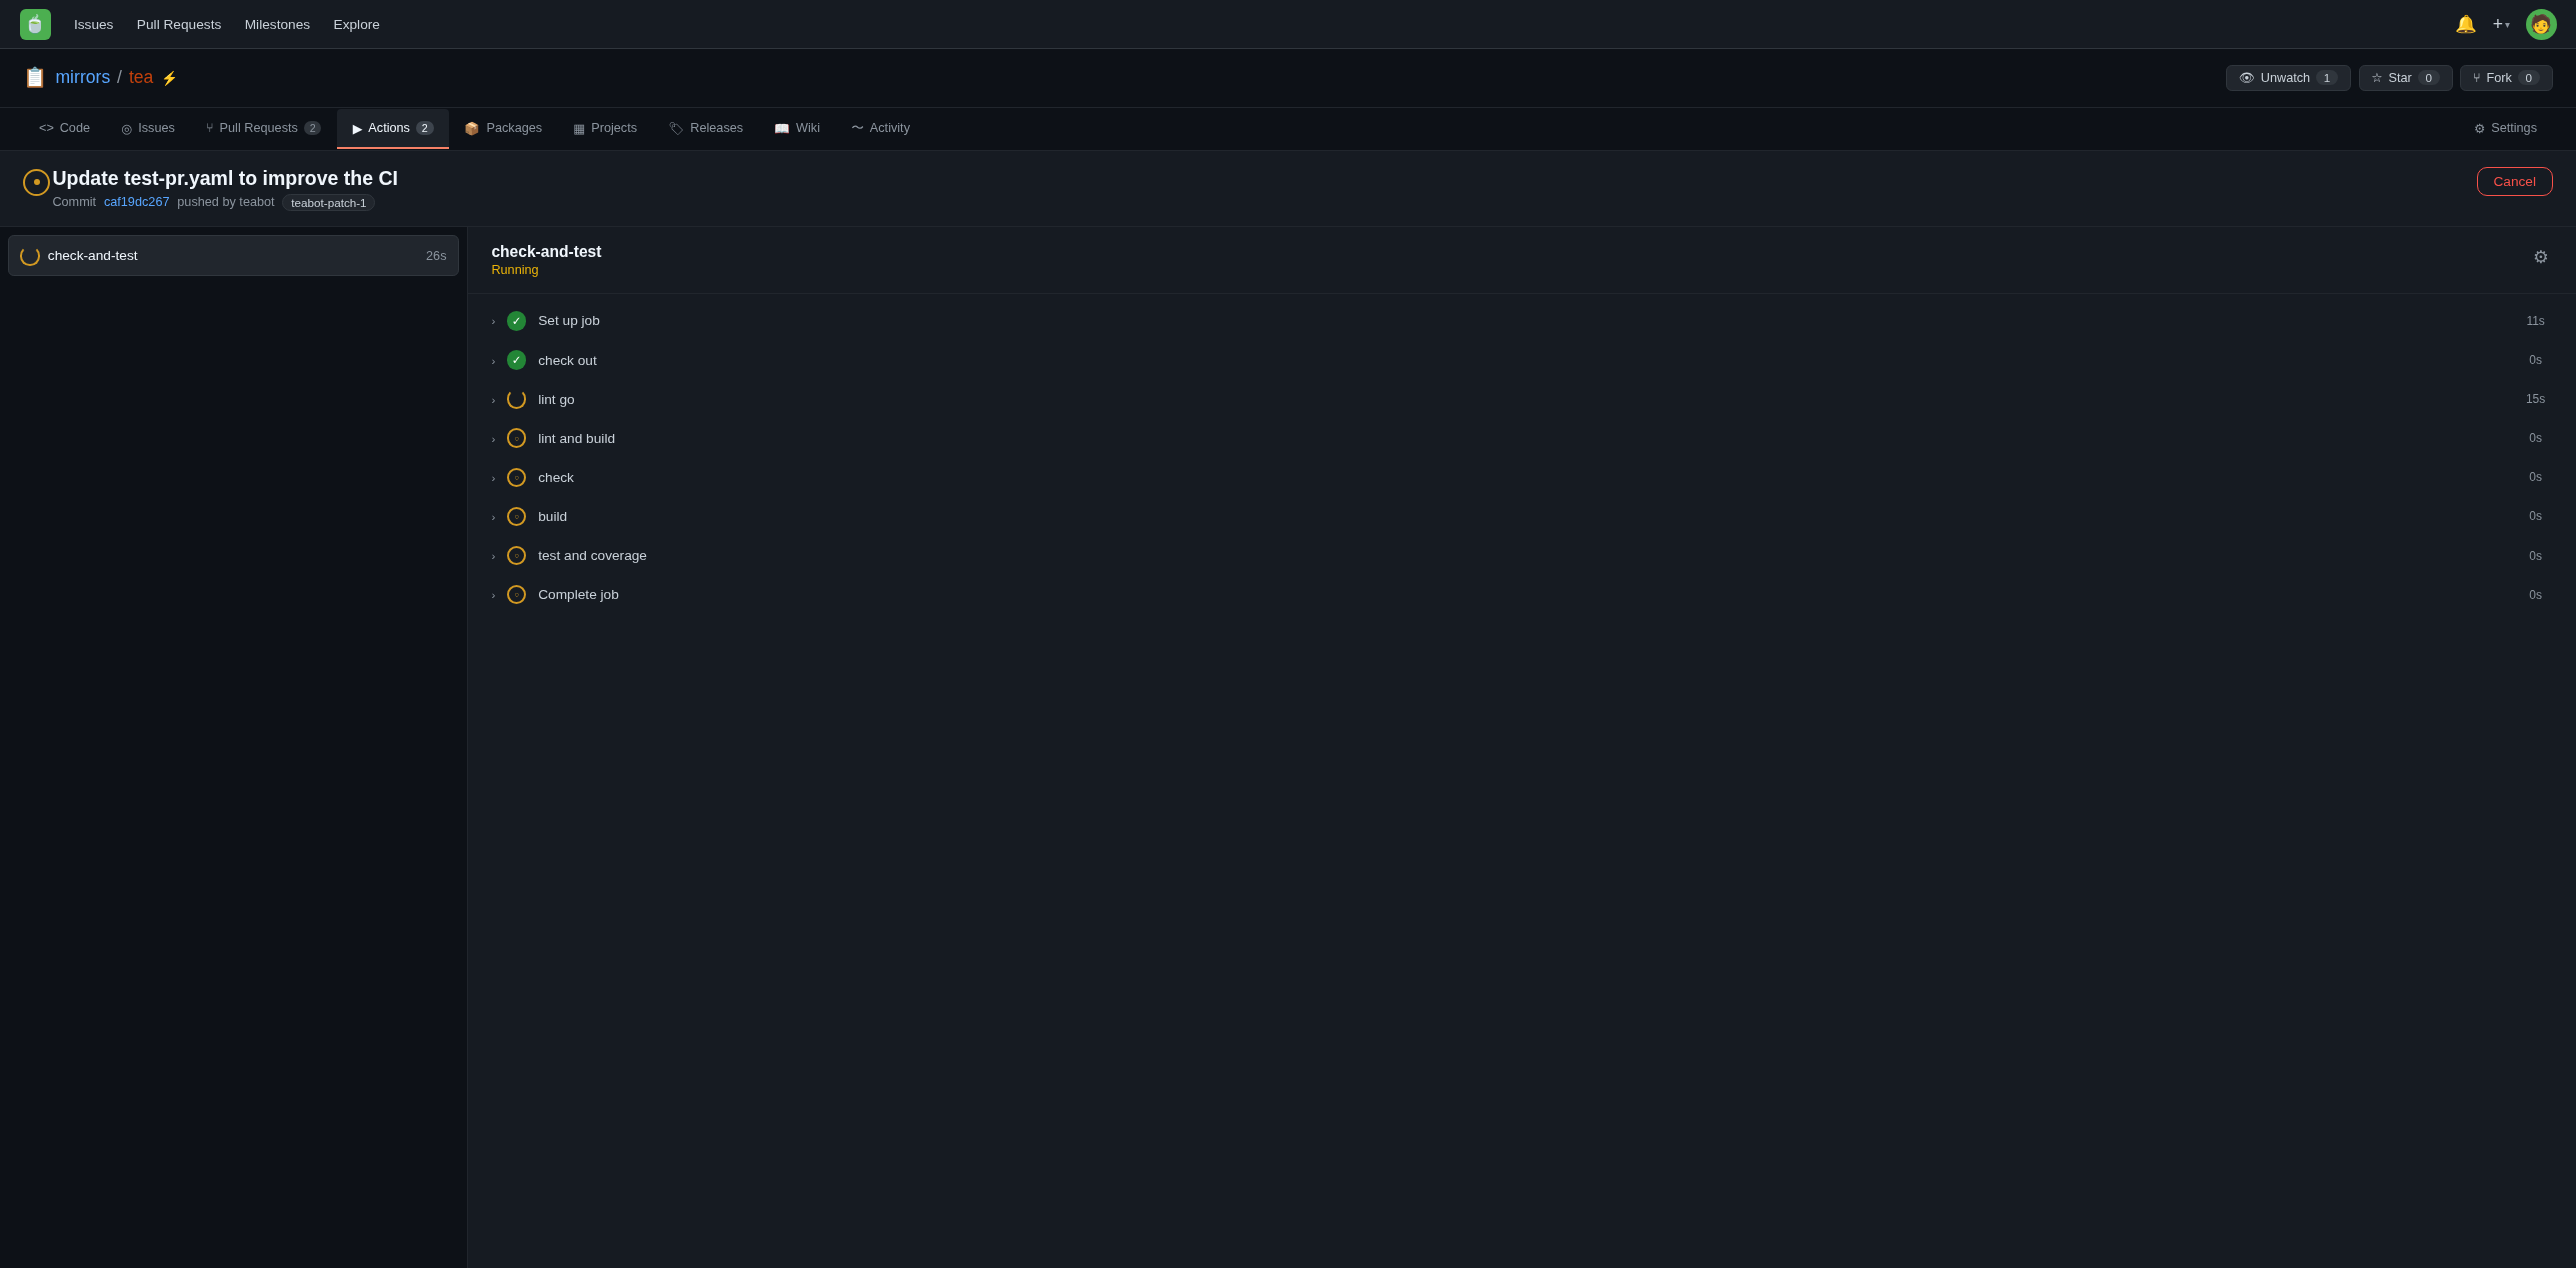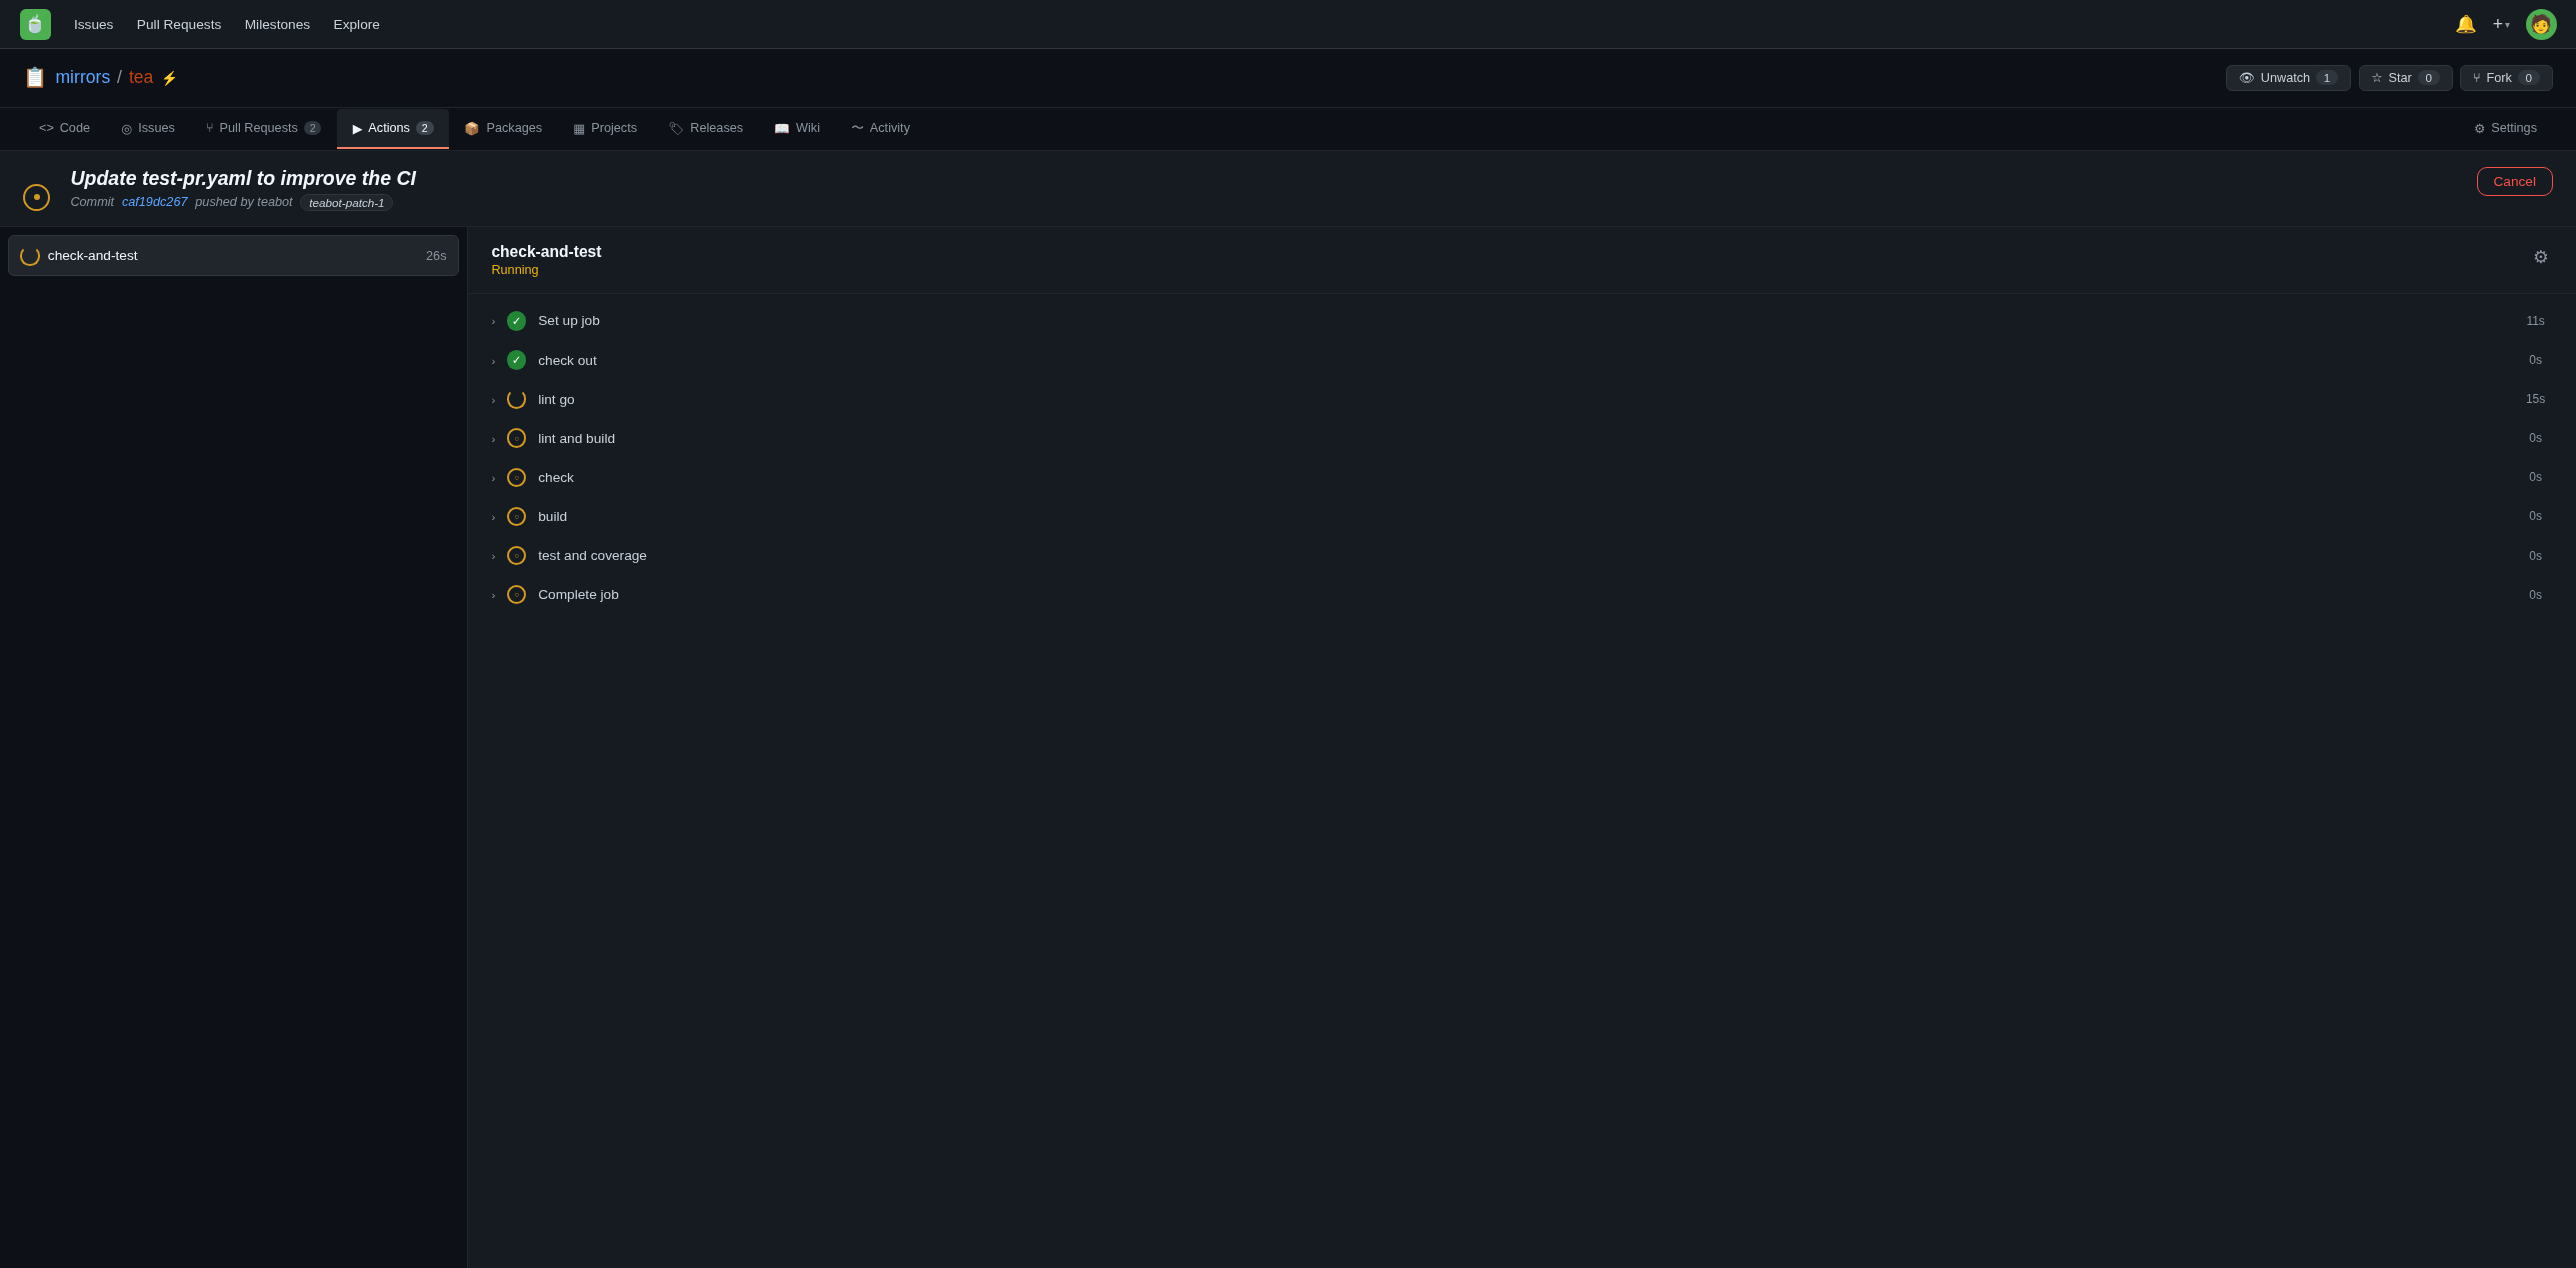--- a/index.html
+++ b/index.html
@@ -167,23 +167,22 @@
     .page-header {
       background: #161b22;
       padding: 15.6px 23.4px;
       border-bottom: 1px solid #21262d;
       display: flex;
       align-items: flex-start;
       justify-content: space-between;
     }
     .page-header-left {
       display: flex;
-      align-items: flex-end;
-      gap: 20px;
-      font-style: italic;
+      align-items: flex-start;
+      gap: 2px;
     }
     .running-icon {
       width: 27px;
       height: 27px;
       border: 2.9px solid #d29922;
       border-radius: 50%;
       display: flex;
       align-items: center;
       justify-content: center;
       flex-shrink: 0;

